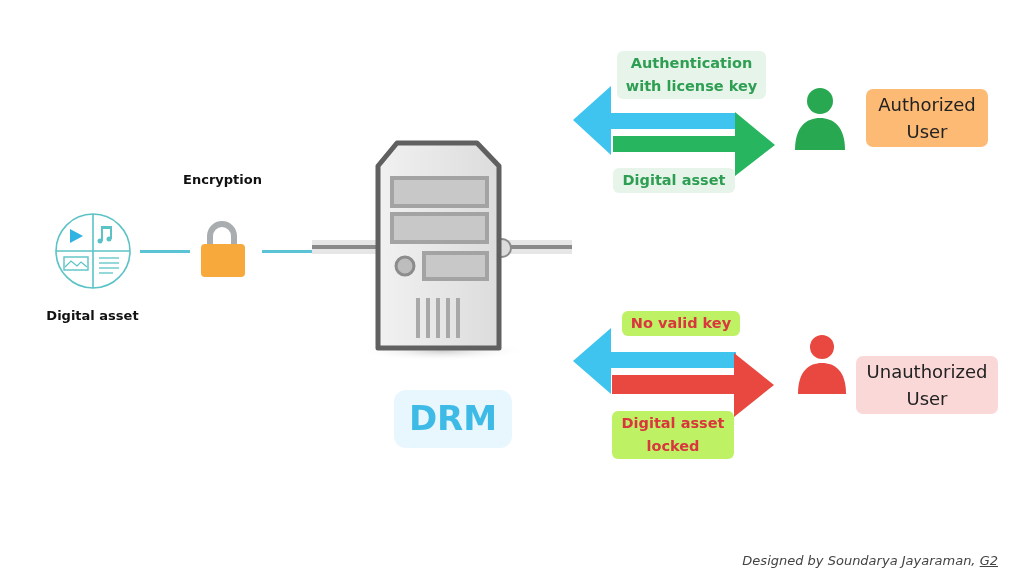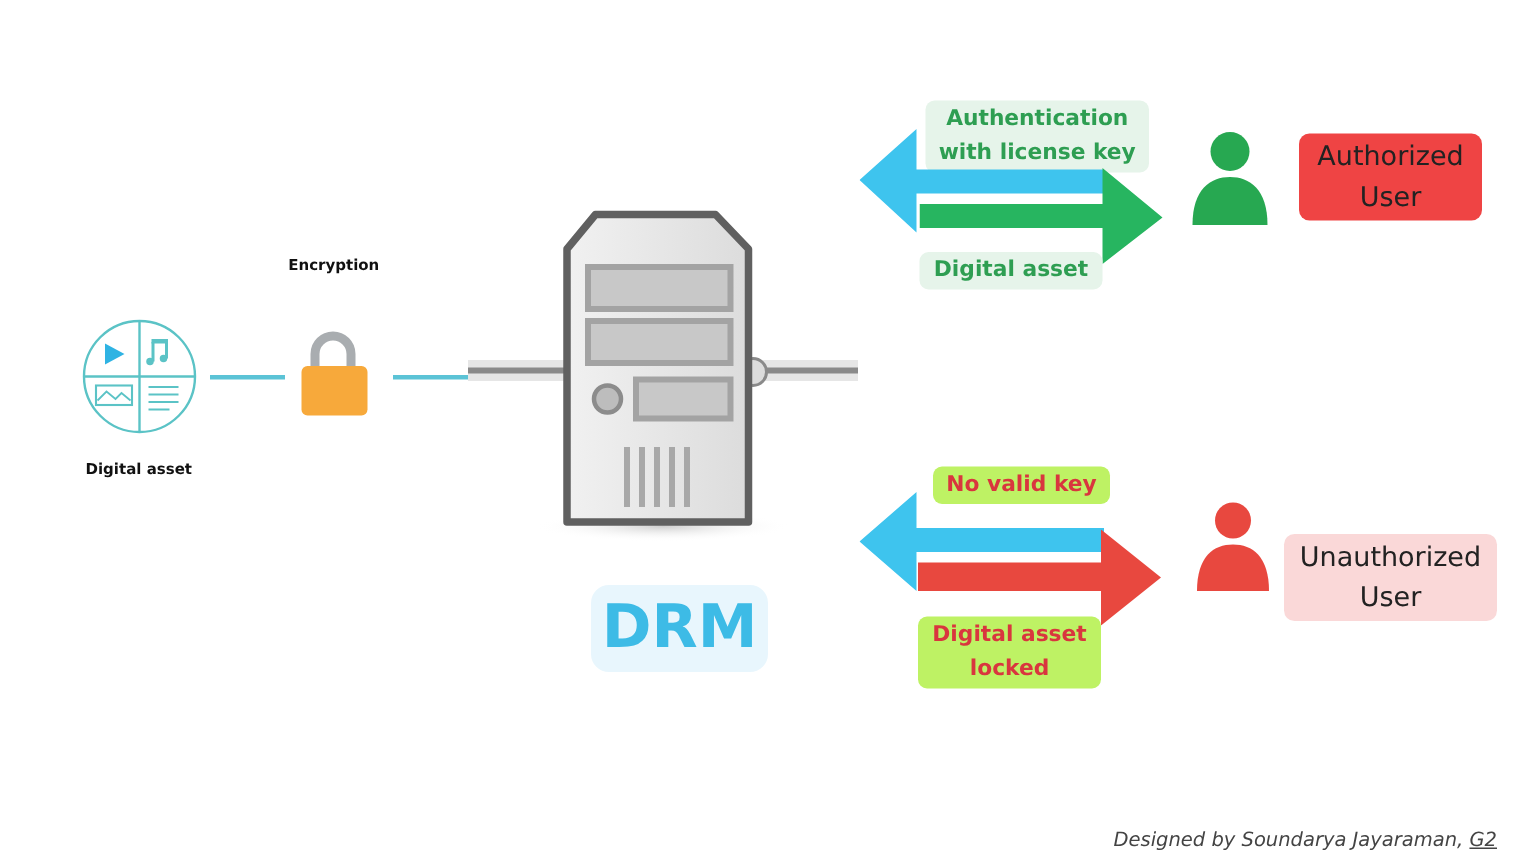--- a/index.html
+++ b/index.html
@@ -1,26 +1,26 @@
 <!DOCTYPE html>
 <html><head>
 <meta charset="utf-8">
 <style>
   html,body{margin:0;padding:0;}
   body{width:1024px;height:576px;background:#ffffff;position:relative;overflow:hidden;font-family:"DejaVu Sans",sans-serif;}
   .abs{position:absolute;}
   .bold{font-weight:bold;}
-  .lbl{font-size:10px;color:#111;text-align:center;}
+  .lbl{font-size:13px;color:#111;text-align:center;}
   .pill{border-radius:6px;text-align:center;font-weight:bold;font-size:14.5px;line-height:23px;padding:1px 8px;}
   .pill-green{background:#e6f4ea;color:#2e9e52;}
   .pill-red{background:#bef264;color:#d9363e;}
   .user-pill{border-radius:7px;text-align:center;font-size:18px;line-height:27px;color:#222;padding:2px 8px;}
-  .user-pill.ok{background:#ef4444;}
+  .user-pill.ok{background:#fdba74;}
   .user-pill.bad{background:#fad8d8;}
-  .drm{background:#e8f6fd;color:#3dbbe6;font-weight:bold;font-size:40px;border-radius:12px;text-align:center;line-height:56px;}
+  .drm{background:#e8f6fd;color:#3dbbe6;font-weight:bold;font-size:34px;border-radius:12px;text-align:center;line-height:56px;}
   .credit{font-size:13px;color:#444;font-style:italic;}
   .credit u{color:#444;}
 </style>
 </head>
 <body>
 
 <svg class="abs" style="left:53px;top:211px" width="80" height="80" viewBox="0 0 80 80">
   <circle cx="40" cy="40" r="37" fill="none" stroke="#5bc3c6" stroke-width="1.6"></circle>
   <line x1="40" y1="3" x2="40" y2="77" stroke="#5bc3c6" stroke-width="1.6"></line>
   <line x1="3" y1="40" x2="77" y2="40" stroke="#5bc3c6" stroke-width="1.6"></line>
@@ -77,21 +77,21 @@
   <g fill="#a8a8a8">
       <rect x="104" y="160" width="4" height="40"></rect>
       <rect x="114" y="160" width="4" height="40"></rect>
       <rect x="124" y="160" width="4" height="40"></rect>
       <rect x="134" y="160" width="4" height="40"></rect>
       <rect x="144" y="160" width="4" height="40"></rect>
     </g>
 </svg>
 <div class="abs drm" style="left:394px;top:390px;width:118px;height:58px;">DRM</div>
 
-<div class="abs pill pill-green" style="left:617px;top:51px;width:133px;margin-top:16px;">
+<div class="abs pill pill-green" style="left:617px;top:51px;width:133px;">
   <div>Authentication</div>
   <div>with license key</div>
 </div>
 <svg class="abs" style="left:573px;top:86px" width="165" height="70" viewBox="0 0 165 70">
   <polygon points="0,34 38,0 38,27 163,27 163,43 38,43 38,69" fill="#3ec4ee"></polygon>
 </svg>
 <svg class="abs" style="left:613px;top:112px" width="165" height="64" viewBox="0 0 165 64">
   <polygon points="0,24 122,24 122,0 162,33 122,64 122,40 0,40" fill="#27b560"></polygon>
 </svg>
 <div class="abs pill pill-green" style="left:613px;top:168px;width:106px;">

